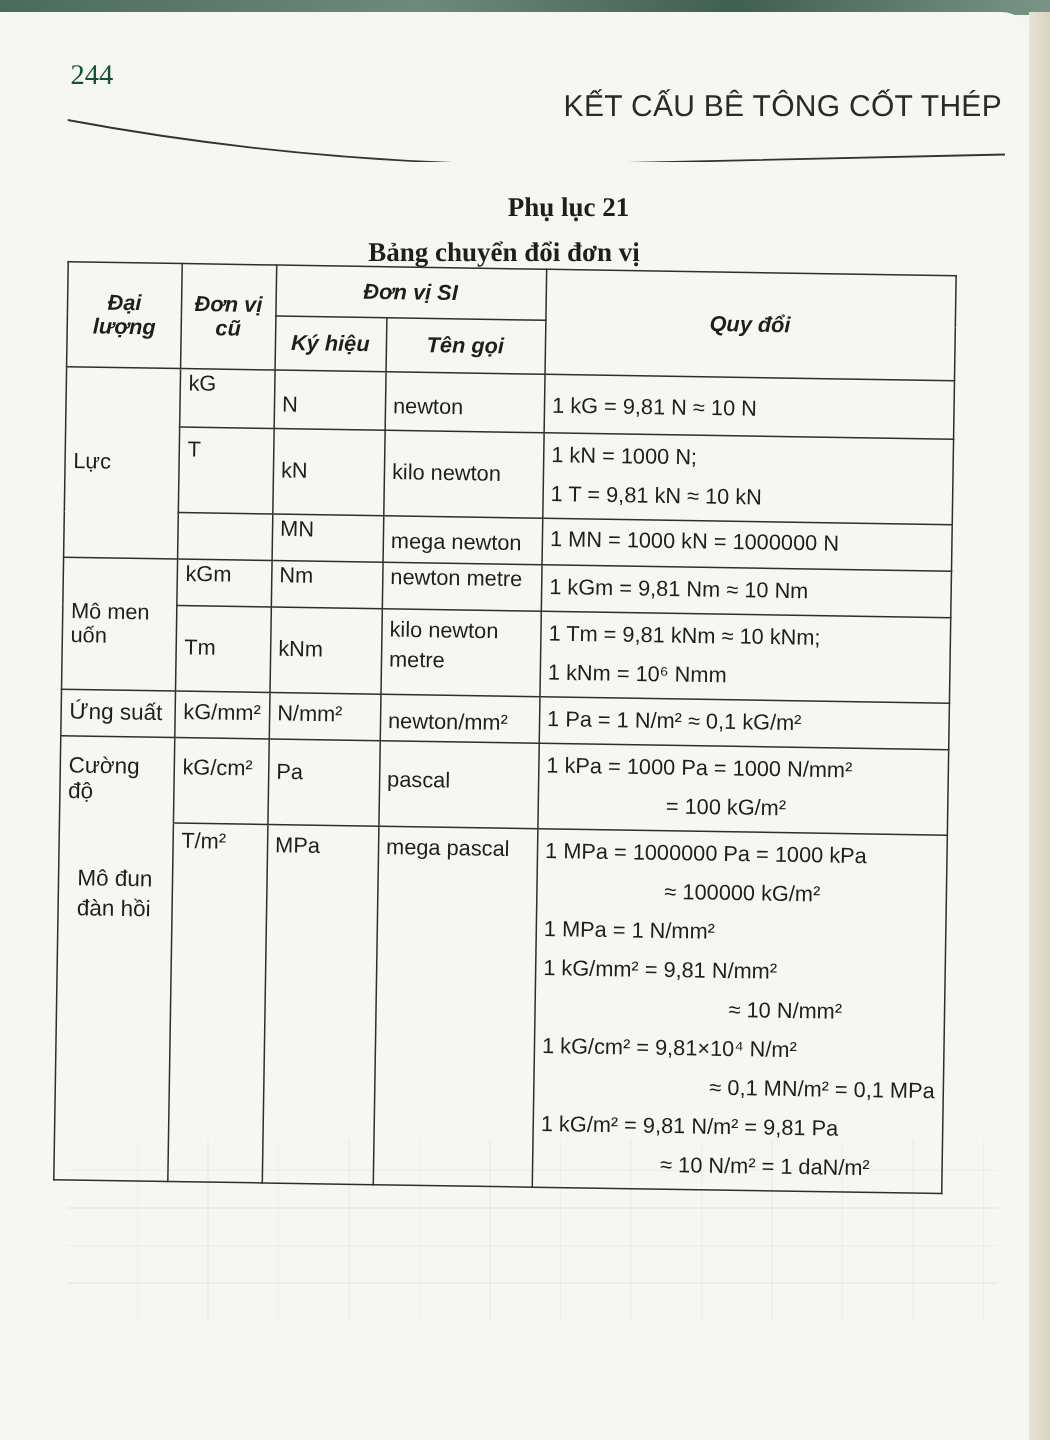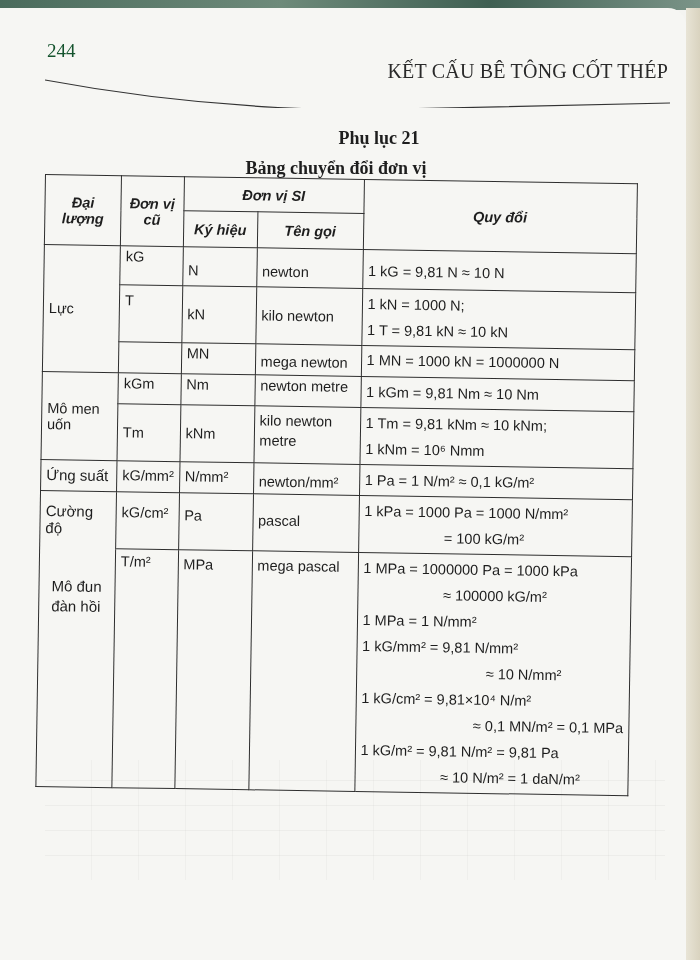--- a/index.html
+++ b/index.html
@@ -25,21 +25,21 @@
   }
   .page-number {
     position: absolute; left: 47px; top: 40px;
     font-family: "Liberation Serif", serif; font-size: 19px; color: #14532d;
   }
   .header-rule {
     position: absolute; left: 45px; top: 68px; width: 625px; height: 40px;
   }
   .running-title {
     position: absolute; right: 32px; top: 60px;
-    font-family: Liberation Serif, serif; font-size: 20px; color: #2a2a2a;
+    font-family: Liberation Sans, sans-serif; font-size: 20px; color: #2a2a2a;
     letter-spacing: 0.2px;
   }
   .appendix-title {
     position: absolute; left: 0; width: 700px; top: 128px; text-align: center;
     font-family: "Liberation Serif", serif; font-weight: bold; font-size: 18px; margin-left: 29px;
   }
   .table-title {
     position: absolute; left: 0; width: 648px; top: 158px; text-align: center;
     padding-left: 24px; box-sizing: border-box;
     font-family: "Liberation Serif", serif; font-weight: bold; font-size: 18px;

